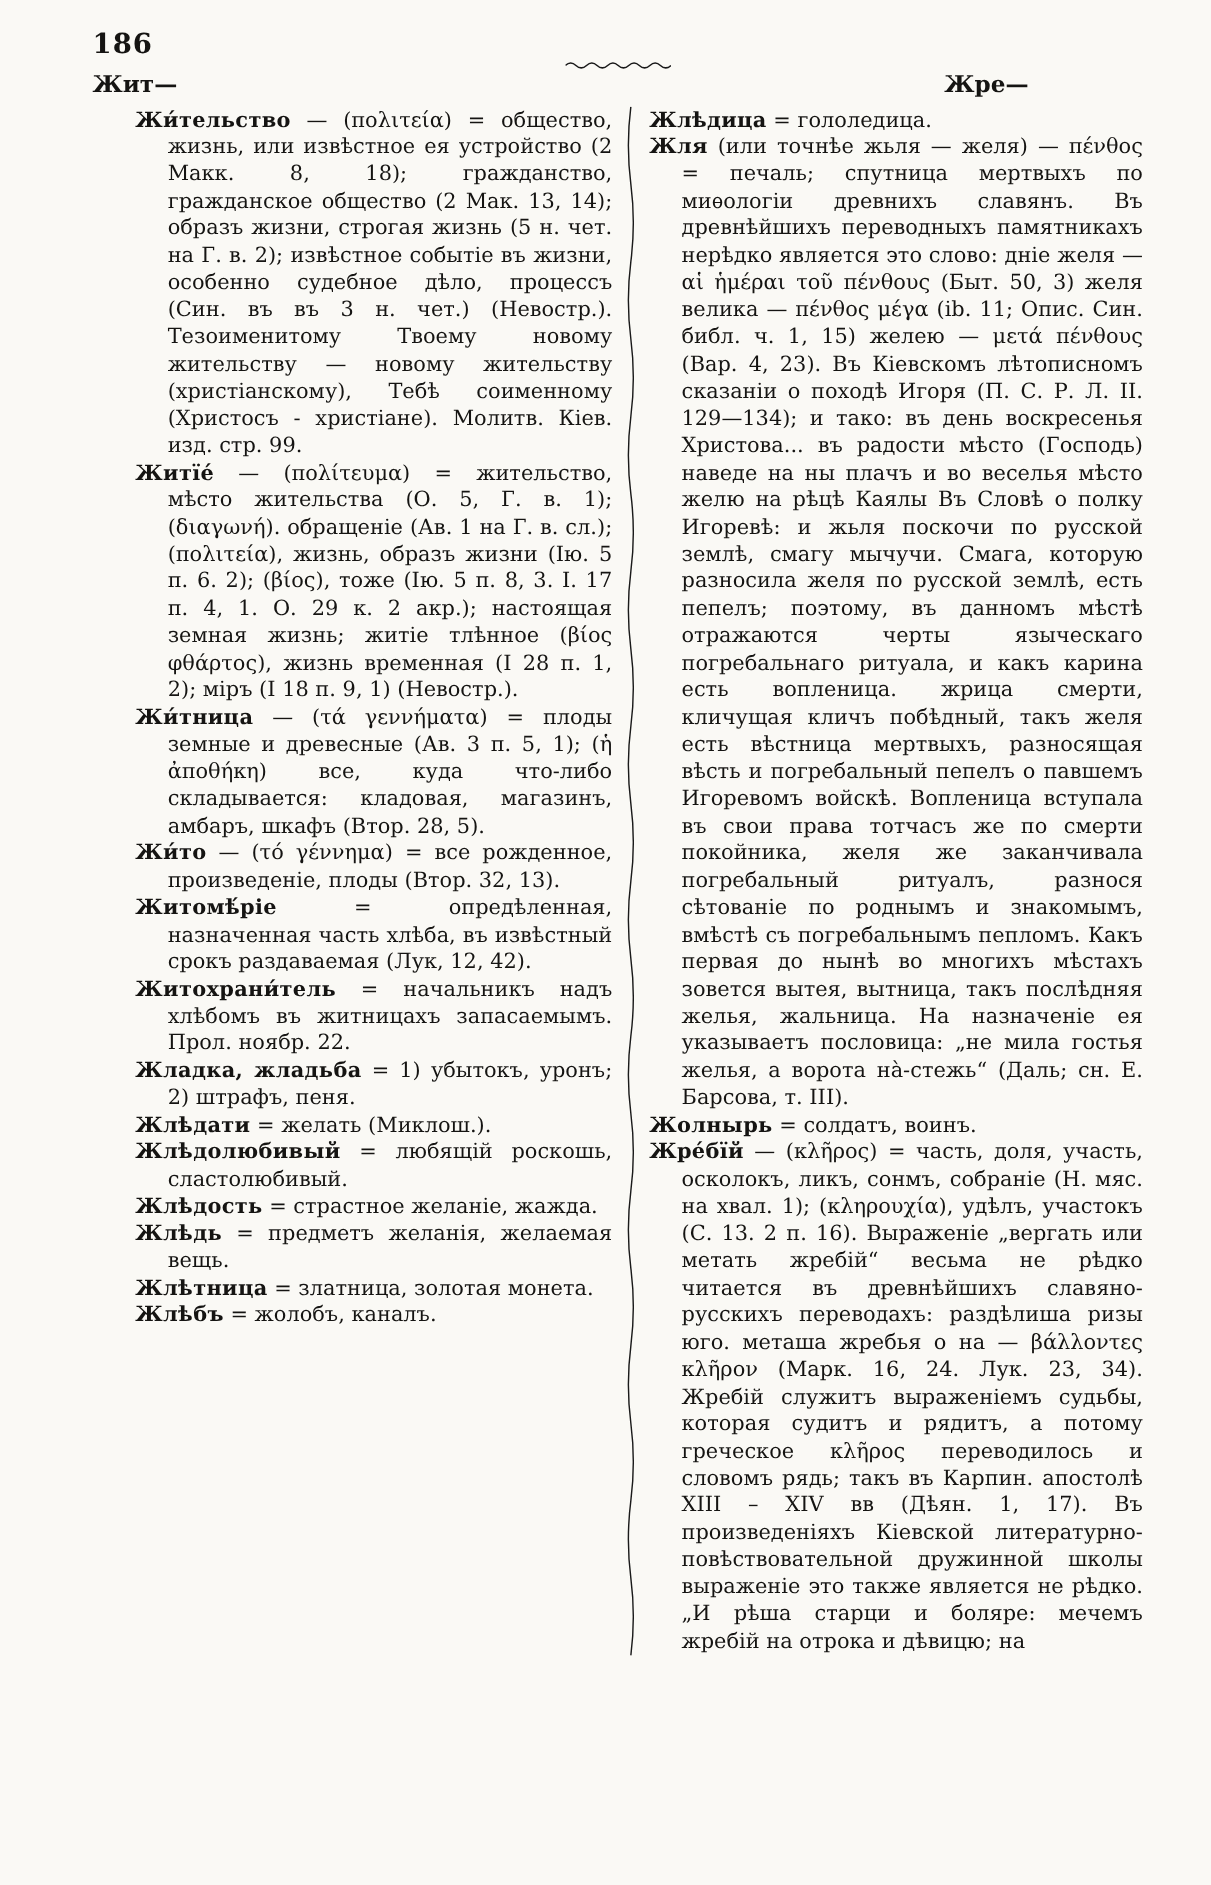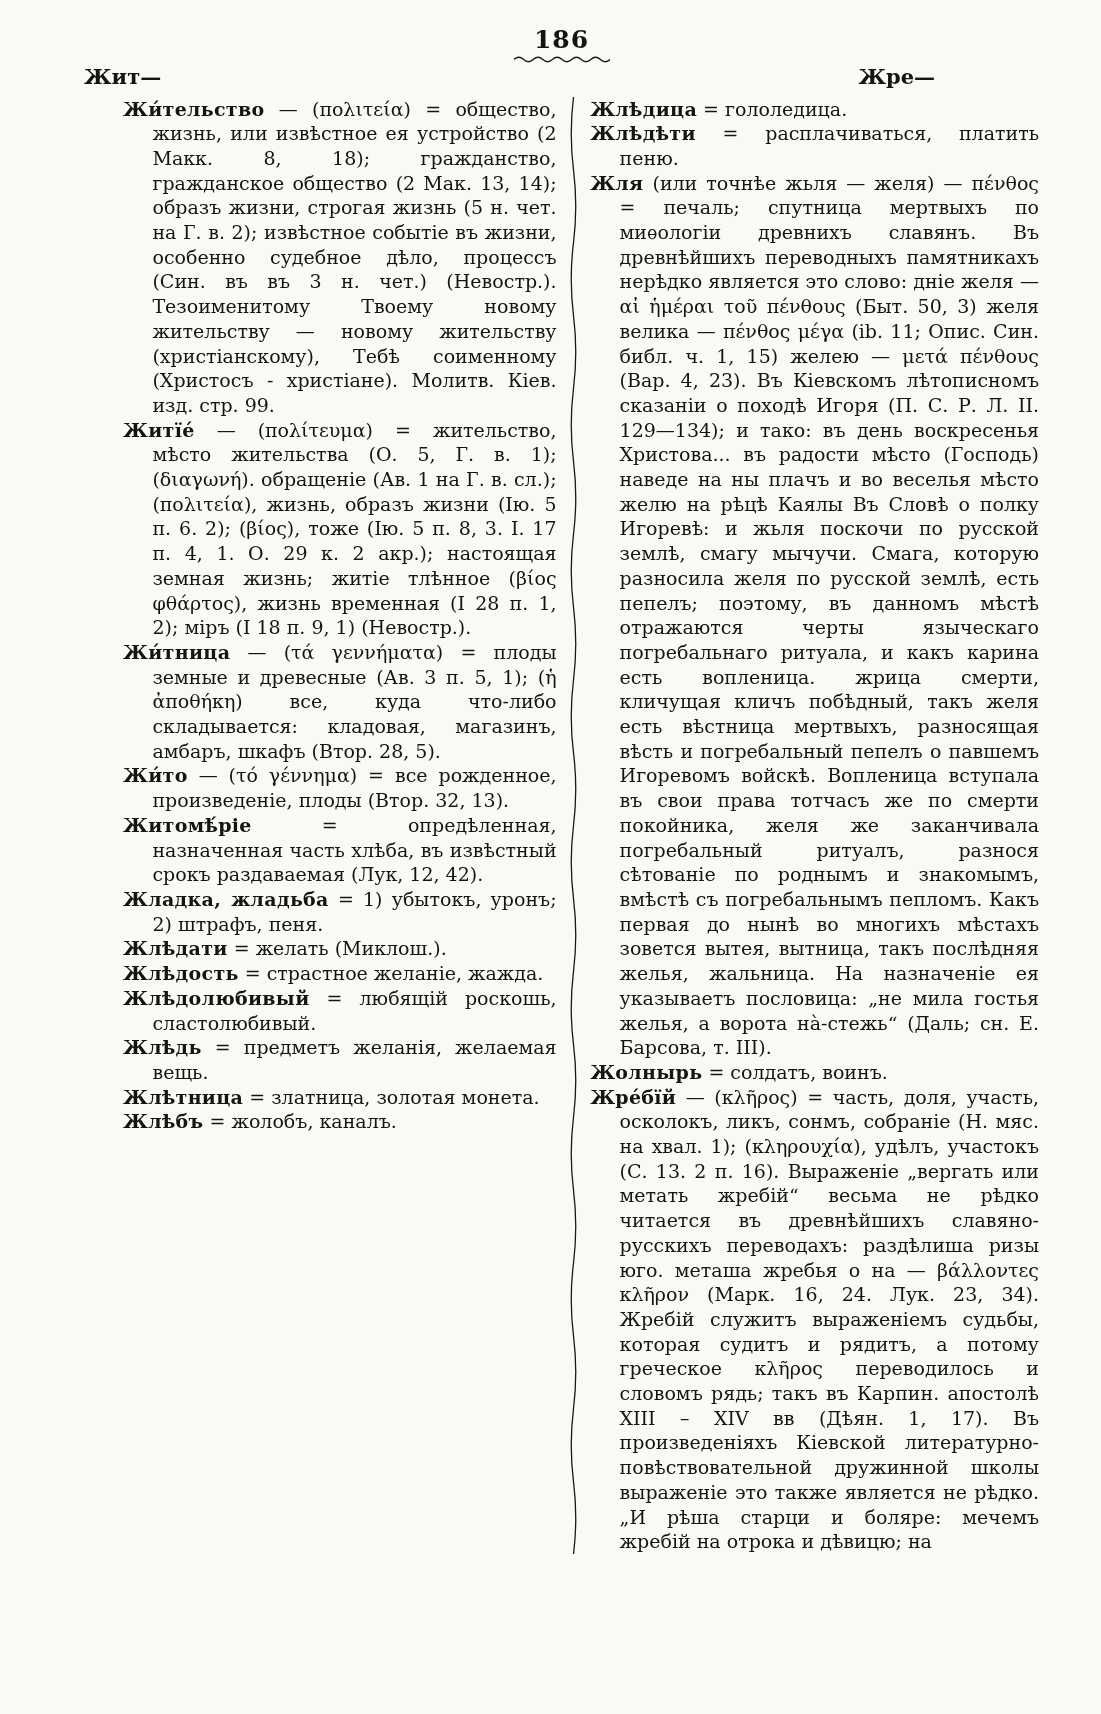--- a/index.html
+++ b/index.html
@@ -12,21 +12,21 @@
     width: 1101px;
     height: 1714px;
     margin: 0 auto;
     background: #faf9f5;
     color: #151412;
     font-family: "DejaVu Serif", "Liberation Serif", serif;
     box-sizing: border-box;
     padding: 26px 62px 0 84px;
     overflow: hidden;
   }
-  .pagehead { text-align: center; }
+  .pagehead { }
   .pagenum {
     font-size: 25px;
     font-weight: bold;
     letter-spacing: 1px;
     line-height: 1.1;
   }
   .pagenum-rule {
     display: block;
     margin: 1px auto 0 auto;
     width: 96px;
@@ -92,37 +92,37 @@
   </div>
 
   <div class="cols">
 
     <div class="col left">
       <p class="entry"><span class="hw">Жи́тельство</span> <span>— (πολιτεία) = общество, жизнь, или извѣстное ея устройство (2 Макк. 8, 18); гражданство, гражданское общество (2 Мак. 13, 14); образъ жизни, строгая жизнь (5 н. чет. на Г. в. 2); извѣстное событіе въ жизни, особенно судебное дѣло, процессъ (Син. въ въ 3 н. чет.) (Невостр.). Тезоименитому Твоему новому жительству — новому жительству (христіанскому), Тебѣ соименному (Христосъ - христіане). Молитв. Кіев. изд. стр. 99.</span></p>
       <p class="entry"><span class="hw">Житїе́</span> <span>— (πολίτευμα) = жительство, мѣсто жительства (О. 5, Г. в. 1); (διαγωνή). обращеніе (Ав. 1 на Г. в. сл.); (πολιτεία), жизнь, образъ жизни (Ію. 5 п. 6. 2); (βίος), тоже (Ію. 5 п. 8, 3. I. 17 п. 4, 1. О. 29 к. 2 акр.); настоящая земная жизнь; житіе тлѣнное (βίος φθάρτος), жизнь временная (I 28 п. 1, 2); міръ (I 18 п. 9, 1) (Невостр.).</span></p>
       <p class="entry"><span class="hw">Жи́тница</span> <span>— (τά γεννήματα) = плоды земные и древесные (Ав. 3 п. 5, 1); (ἡ ἀποθήκη) все, куда что-либо складывается: кладовая, магазинъ, амбаръ, шкафъ (Втор. 28, 5).</span></p>
       <p class="entry"><span class="hw">Жи́то</span> <span>— (τό γέννημα) = все рожденное, произведеніе, плоды (Втор. 32, 13).</span></p>
       <p class="entry"><span class="hw">Житомѣ́ріе</span> <span>= опредѣленная, назначенная часть хлѣба, въ извѣстный срокъ раздаваемая (Лук, 12, 42).</span></p>
+      <p class="entry"><span class="hw">Житохрани́тель</span> <span>= начальникъ надъ хлѣбомъ въ житницахъ запасаемымъ. Прол. ноябр. 22.</span></p>
       <p class="entry"><span class="hw">Жладка, жладьба</span> <span>= 1) убытокъ, уронъ; 2) штрафъ, пеня.</span></p>
       <p class="entry"><span class="hw">Жлѣдати</span> <span>= желать (Миклош.).</span></p>
+      <p class="entry"><span class="hw">Жлѣдолюбивый</span> <span>= любящій роскошь, сластолюбивый.</span></p>
       <p class="entry"><span class="hw">Жлѣдость</span> <span>= страстное желаніе, жажда.</span></p>
-      <p class="entry"><span class="hw">Жлѣдолюбивый</span> <span>= любящій роскошь, сластолюбивый.</span></p>
       <p class="entry"><span class="hw">Жлѣдь</span> <span>= предметъ желанія, желаемая вещь.</span></p>
       <p class="entry"><span class="hw">Жлѣтница</span> <span>= златница, золотая монета.</span></p>
       <p class="entry"><span class="hw">Жлѣбъ</span> <span>= жолобъ, каналъ.</span></p>
     </div>
 
     <div class="divider-wrap">
       <svg viewBox="0 0 8 100" preserveAspectRatio="none" aria-hidden="true">
         <path d="M4 0 Q0 2.5 4 5 T4 10 T4 15 T4 20 T4 25 T4 30 T4 35 T4 40 T4 45 T4 50 T4 55 T4 60 T4 65 T4 70 T4 75 T4 80 T4 85 T4 90 T4 95 T4 100" fill="none" stroke="#1a1a1a" stroke-width="1.3" vector-effect="non-scaling-stroke"></path>
       </svg>
     </div>
 
     <div class="col right">
       <p class="entry"><span class="hw">Жлѣдица</span> <span>= гололедица.</span></p>
-      <p class="entry"><span class="hw">Жлѣдѣти</span> <span>= расплачиваться, платить пеню.</span></p>
       <p class="entry"><span class="hw">Жля</span> <span>(или точнѣе жьля — желя) — πένθος = печаль; спутница мертвыхъ по миѳологіи древнихъ славянъ. Въ древнѣйшихъ переводныхъ памятникахъ нерѣдко является это слово: дніе желя — αἱ ἡμέραι τοῦ πένθους (Быт. 50, 3) желя велика — πένθος μέγα (ib. 11; Опис. Син. библ. ч. 1, 15) желею — μετά πένθους (Вар. 4, 23). Въ Кіевскомъ лѣтописномъ сказаніи о походѣ Игоря (П. С. Р. Л. II. 129—134); и тако: въ день воскресенья Христова... въ радости мѣсто (Господь) наведе на ны плачъ и во веселья мѣсто желю на рѣцѣ Каялы Въ Словѣ о полку Игоревѣ: и жьля поскочи по русской землѣ, смагу мычучи. Смага, которую разносила желя по русской землѣ, есть пепелъ; поэтому, въ данномъ мѣстѣ отражаются черты языческаго погребальнаго ритуала, и какъ карина есть вопленица. жрица смерти, кличущая кличъ побѣдный, такъ желя есть вѣстница мертвыхъ, разносящая вѣсть и погребальный пепелъ о павшемъ Игоревомъ войскѣ. Вопленица вступала въ свои права тотчасъ же по смерти покойника, желя же заканчивала погребальный ритуалъ, разнося сѣтованіе по роднымъ и знакомымъ, вмѣстѣ съ погребальнымъ пепломъ. Какъ первая до нынѣ во многихъ мѣстахъ зовется вытея, вытница, такъ послѣдняя желья, жальница. На назначеніе ея указываетъ пословица: „не мила гостья желья, а ворота на̀-стежь“ (Даль; сн. Е. Барсова, т. III).</span></p>
       <p class="entry"><span class="hw">Жолнырь</span> <span>= солдатъ, воинъ.</span></p>
       <p class="entry"><span class="hw">Жре́бїй</span> <span>— (κλῆρος) = часть, доля, участь, осколокъ, ликъ, сонмъ, собраніе (Н. мяс. на хвал. 1); (κληρουχία), удѣлъ, участокъ (С. 13. 2 п. 16). Выраженіе „вергать или метать жребій“ весьма не рѣдко читается въ древнѣйшихъ славяно-русскихъ переводахъ: раздѣлиша ризы юго. меташа жребья о на — βάλλοντες κλῆρον (Марк. 16, 24. Лук. 23, 34). Жребій служитъ выраженіемъ судьбы, которая судитъ и рядитъ, а потому греческое κλῆρος переводилось и словомъ рядь; такъ въ Карпин. апостолѣ XIII – XIV вв (Дѣян. 1, 17). Въ произведеніяхъ Кіевской литературно-повѣствовательной дружинной школы выраженіе это также является не рѣдко. „И рѣша старци и боляре: мечемъ жребій на отрока и дѣвицю; на</span></p>
     </div>
 
   </div>
 </div>
 
 </body></html>

